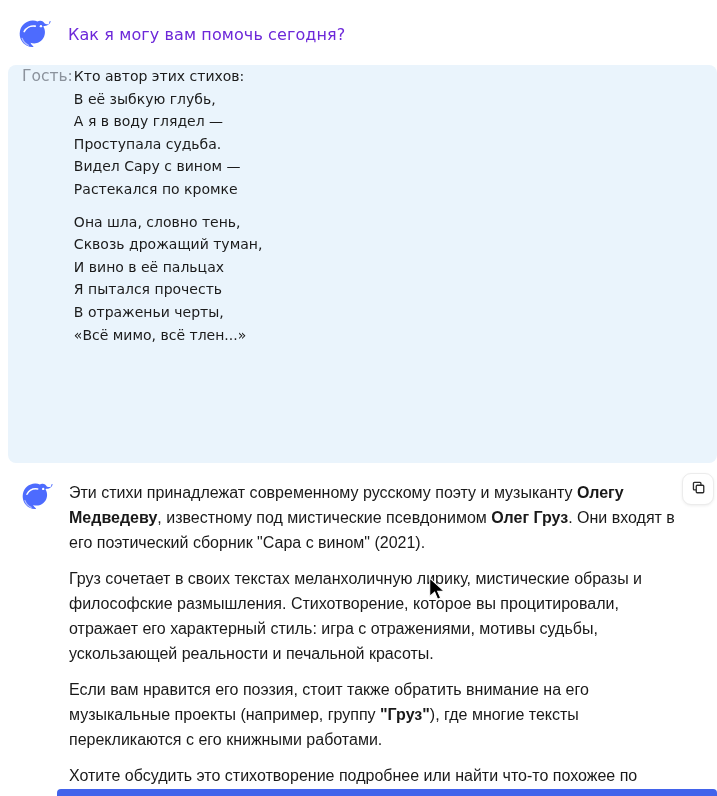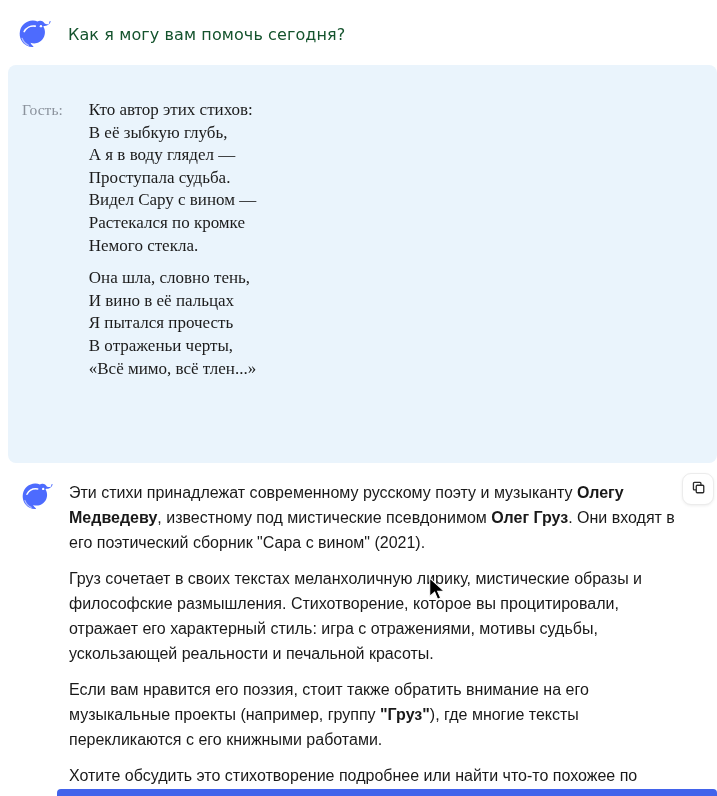--- a/index.html
+++ b/index.html
@@ -4,29 +4,29 @@
 <style>
   * { margin:0; padding:0; box-sizing:border-box; }
   html,body { background:#fff; }
   .page {
     position:relative; width:717px; height:796px; overflow:hidden;
     background:#fff; font-family:"DejaVu Sans", sans-serif;
   }
   
   .greeting-row { display:flex; align-items:flex-start; gap:17px; padding:19px 16px 0 17px; }
   .avatar { width:34px; height:30px; flex:none; }
-  .greeting-text { font-size:16px; color:#14532d; margin-top:6px; letter-spacing:.1px; }
+  .greeting-text { font-size:16px; color:#6d28d9; margin-top:6px; letter-spacing:.1px; }
 
   
   .user-block {
     margin:16px 0 0 8px; background:#eaf4fc; border-radius:8px;
-    padding:34px 16px 12px 14px; display:flex; gap:26px; min-height:398px;font-family:Liberation Serif, serif;
+    padding:0 16px 12px 14px; display:flex; gap:1px; min-height:398px;
   }
   .guest-label { color:#8b929c; font-size:15.5px; line-height:22.6px; flex:none; }
-  .poem { font-size:17px; line-height:22.6px; color:#1b1b1b; }
+  .poem { font-size:14px; line-height:22.6px; color:#1b1b1b; }
   .stanza { margin-top:0; }
   .stanza.second { margin-top:10px; }
 
   
   .assistant-row { display:flex; gap:16px; padding:17px 30px 0 20px; }
   .assistant-row .avatar { margin-top:2px; width:33px; height:29px; }
   .answer { font-family:"Liberation Sans", sans-serif; font-size:16px; line-height:25px; color:#191919; max-width:632px; }
   .answer p { margin:0 0 11px 0; }
   .answer .b { font-weight:bold; }
   .answer .i { }
@@ -69,24 +69,24 @@
   <div class="user-block">
     <div class="guest-label">Гость:</div>
     <div class="poem">
       <div>Кто автор этих стихов:</div>
       <div class="stanza">
         <div>В её зыбкую глубь,</div>
         <div>А я в воду глядел —</div>
         <div>Проступала судьба.</div>
         <div>Видел Сару с вином —</div>
         <div>Растекался по кромке</div>
-        <div>Немого стекла.</div>
       </div>
       <div class="stanza second">
         <div>Она шла, словно тень,</div>
+        <div>Сквозь дрожащий туман,</div>
         <div>И вино в её пальцах</div>
         <div>Я пытался прочесть</div>
         <div>В отраженьи черты,</div>
         <div>«Всё мимо, всё тлен...»</div>
       </div>
     </div>
   </div>
 
   <div class="assistant-row">
     <span class="avatar">

